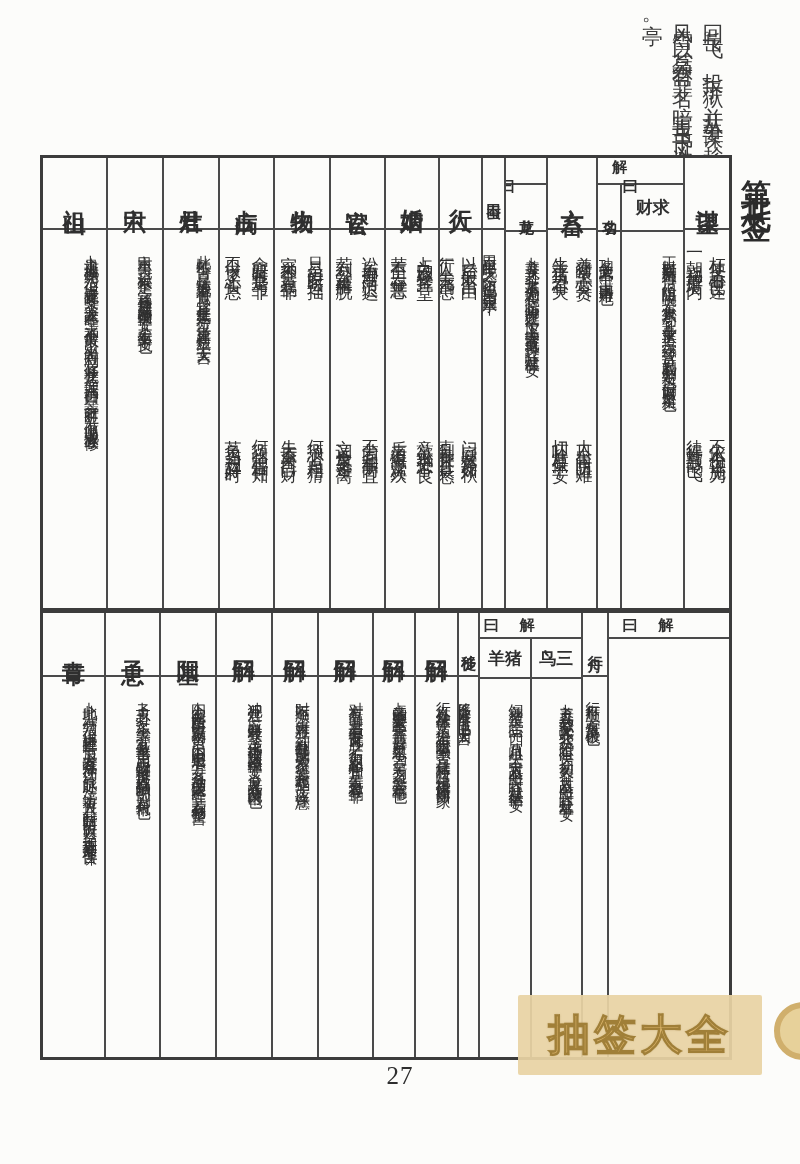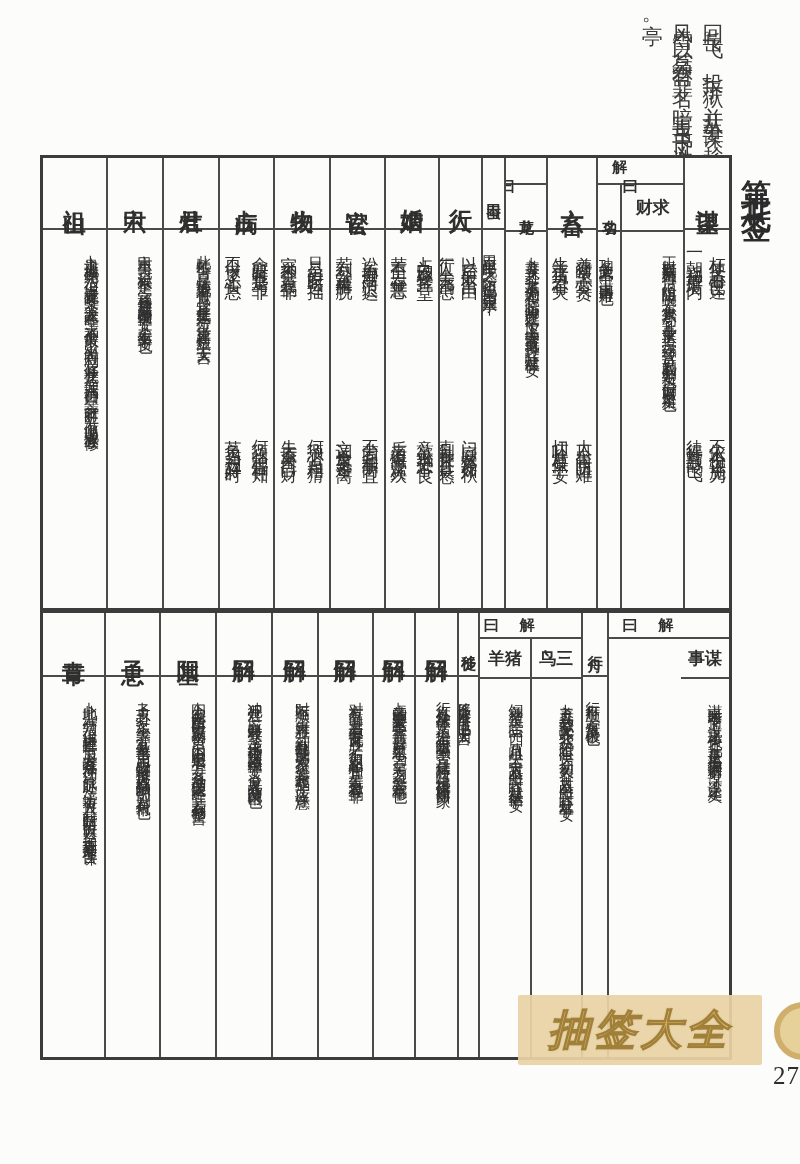--- a/index.html
+++ b/index.html
@@ -36,23 +36,23 @@
   .sub-hdr.v{writing-mode:vertical-rl;direction:ltr;font-size:15px;}
   
   .prose{flex:1 1 auto;writing-mode:vertical-rl;direction:ltr;font-size:15px;letter-spacing:2.5px;
          line-height:1.42;padding:13px 4px 6px 2px;box-sizing:border-box;overflow:hidden;}
   
   .pbody{flex:1 1 auto;display:grid;grid-template-columns:1fr 1fr;grid-template-rows:1fr 1fr;
          direction:rtl;padding-top:13px;box-sizing:border-box;overflow:hidden;}
   .pl{writing-mode:vertical-rl;direction:ltr;font-size:17px;letter-spacing:4.5px;
       justify-self:center;align-self:start;}
   
-  .pageno{left:0;right:0;top:1062px;text-align:right;font-size:25px;letter-spacing:1px;color:#2e2e2e;}
-  
-  .wm{left:518px;top:995px;width:244px;height:70px;display:grid;place-items:center;font-style:italic;}
+  .pageno{left:0;right:0;top:1062px;text-align:center;font-size:25px;letter-spacing:1px;color:#2e2e2e;}
+  
+  .wm{left:518px;top:995px;width:244px;height:80px;display:grid;place-items:center;}
   .wm-bg{position:absolute;inset:0;border-radius:2px;}
   .wm-text{position:relative;font-size:42px;font-weight:700;letter-spacing:4px;
            -webkit-text-stroke:1px #a07f38;text-shadow:0 0 2px rgba(138,106,42,.6);}
   .wm-seal{left:774px;top:1002px;width:46px;height:46px;border-radius:50%;
            border:6px solid #c9a254;background:#e4ca8a;opacity:.85;}
 </style>
 </head>
 <body>
 
 <div class="abs story">回岳飞。投于狱,并从妻谋,趁除夕风雪以〔莫须有〕罪名,暗害岳飞于风波亭。</div>
@@ -176,24 +176,20 @@
       <div class="prose">卜贵祖地横龙结穴 但嫌青龙畔受杀 兼龙运不旺 水神不美散出 坐向有利 宜修壮龙运 并理水神归口 葬之财丁旺 有做山地点宜改修</div>
     </div>
 
   </div>
 
   <div class="tbl bot">
 
     <div class="col" style="width:126px">
       <div class="span-hdr rtl">解曰</div>
       <div class="subs">
-        <div class="sub" style="width:48px">
-          <div class="sub-hdr rtl">谋事</div>
-          <div class="prose">谋事时令不通 谋之恐失也 凡事从正道为佳者切不可谋 谋之定失</div>
-        </div>
       </div>
     </div>
 
     <div class="col" style="width:27px">
       <div class="hdr small">行舟</div>
       <div class="prose">行舟不顺 有灾危失破也</div>
     </div>
 
     <div class="col" style="width:106px">
       <div class="span-hdr rtl">解曰</div>

